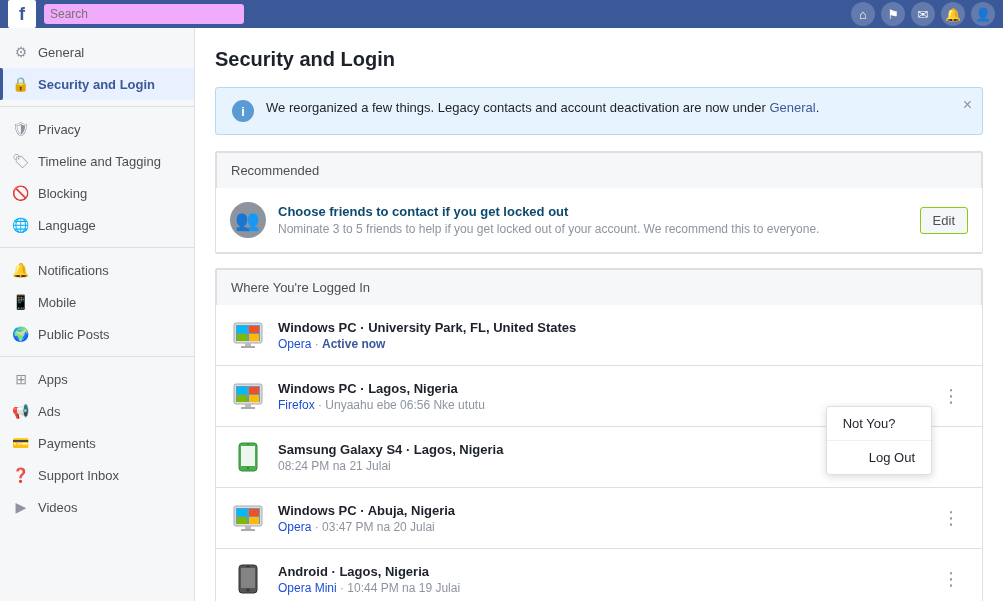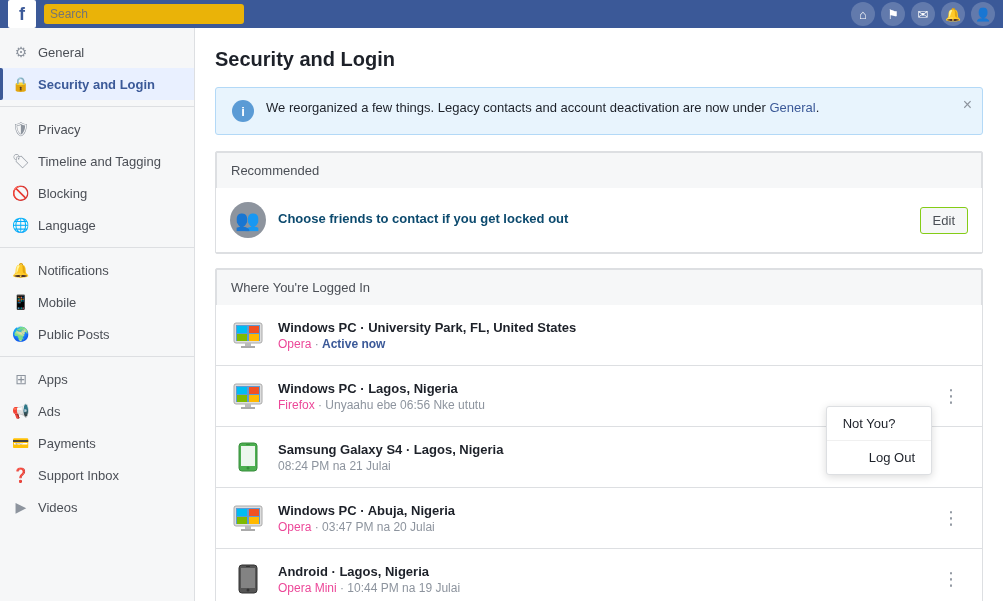--- a/index.html
+++ b/index.html
@@ -17,21 +17,21 @@
     .topbar-logo {
       width: 28px; height: 28px;
       background: #fff;
       color: #3b5998;
       font-weight: bold;
       font-size: 18px;
       display: flex; align-items: center; justify-content: center;
       border-radius: 2px;
     }
     .topbar-search {
-      background: #eab308;
+      background: #f0abfc;
       border: none;
       border-radius: 3px;
       height: 20px;
       width: 200px;
       padding: 0 6px;
       font-size: 12px;
       color: #555;
     }
     .topbar-right {
       margin-left: auto;
@@ -250,21 +250,21 @@
     .session-title {
       font-size: 13px;
       font-weight: bold;
       color: #1d2129;
       margin-bottom: 2px;
     }
     .session-detail {
       font-size: 12px;
       color: #8d949e;
     }
-    .session-detail .browser { color: #ec4899; }
+    .session-detail .browser { color: #1d4ed8; }
     .session-detail .active-now { color: #3b5998; font-weight: bold; }
     .session-menu-btn {
       background: none;
       border: none;
       cursor: pointer;
       color: #8d949e;
       font-size: 18px;
       padding: 4px 8px;
       border-radius: 3px;
     }
@@ -401,20 +401,21 @@
     </div>
 
     <div class="card">
       <div class="section-header">Recommended</div>
       <div class="recommended-row">
         <div class="recommended-icon">
           <span style="font-size:20px;">👥</span>
         </div>
         <div class="recommended-text">
           <div class="recommended-title">Choose friends to contact if you get locked out</div>
+          <div class="recommended-desc">Nominate 3 to 5 friends to help if you get locked out of your account. We recommend this to everyone.</div>
         </div>
         <button class="edit-btn">Edit</button>
       </div>
     </div>
 
     <div class="card" style="position:relative;">
       <div class="section-header">Where You're Logged In</div>
 
       <div class="session-row">
         <div class="device-icon">

